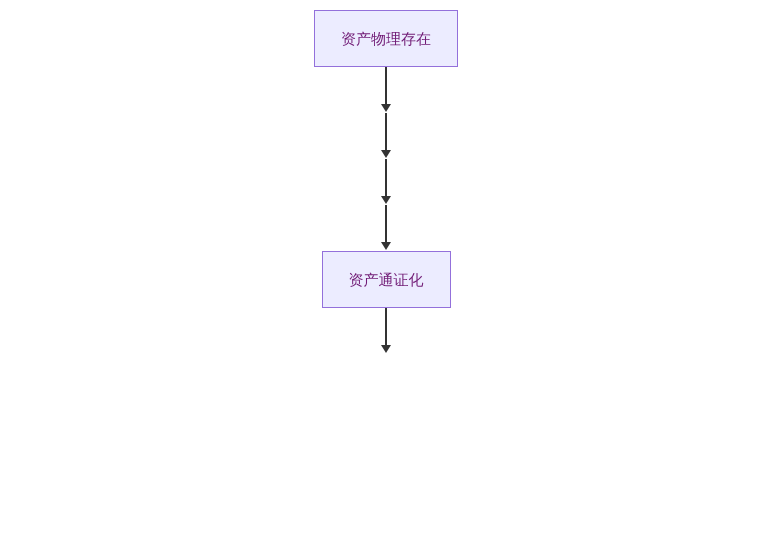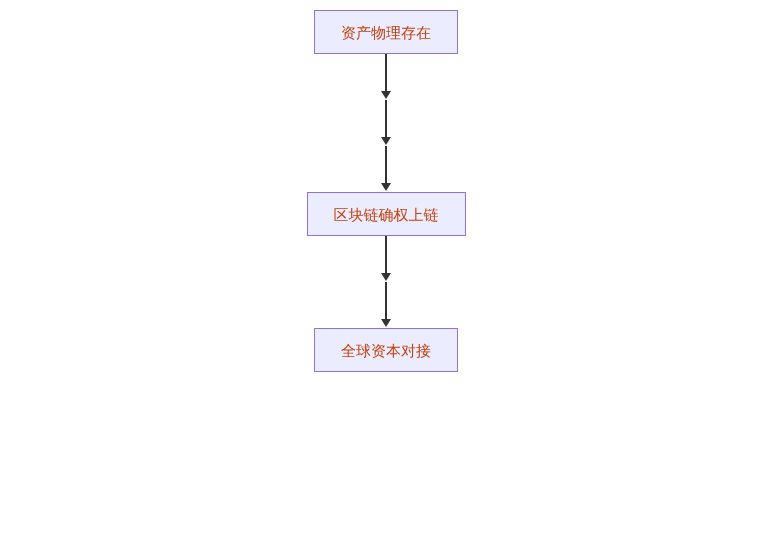--- a/index.html
+++ b/index.html
@@ -22,29 +22,29 @@
     top: 10px;
     left: 0;
     width: 100%;
     display: flex;
     flex-direction: column;
     align-items: center;
     transform: translateX(2px);
   }
   .flow-node {
     box-sizing: border-box;
-    height: 44px;
+    height: 57px;
     min-width: 120px;
     padding: 0 26px;
     display: flex;
     align-items: center;
     justify-content: center;
     background: #ECECFF;
     border: 1px solid #9370DB;
-    color: #c2410c;
+    color: #701a75;
     font-size: 15px;
     line-height: 1;
     white-space: nowrap;
   }
   .flow-edge {
     height: 46px;
     width: 12px;
     display: flex;
     flex-direction: column;
     align-items: center;
@@ -84,33 +84,30 @@
       <div class="edge-line"></div>
       <div class="edge-arrowhead"></div>
     </div>
 
 
     <div class="flow-edge">
       <div class="edge-line"></div>
       <div class="edge-arrowhead"></div>
     </div>
 
+
+    <div class="flow-edge">
+      <div class="edge-line"></div>
+      <div class="edge-arrowhead"></div>
+    </div>
+
     <div class="flow-node">
-      <span>区块链确权上链</span>
+      <span>资产通证化</span>
     </div>
 
     <div class="flow-edge">
       <div class="edge-line"></div>
       <div class="edge-arrowhead"></div>
     </div>
 
 
-    <div class="flow-edge">
-      <div class="edge-line"></div>
-      <div class="edge-arrowhead"></div>
-    </div>
-
-    <div class="flow-node">
-      <span>全球资本对接</span>
-    </div>
-
   </div>
 </div>
 
 </body></html>

